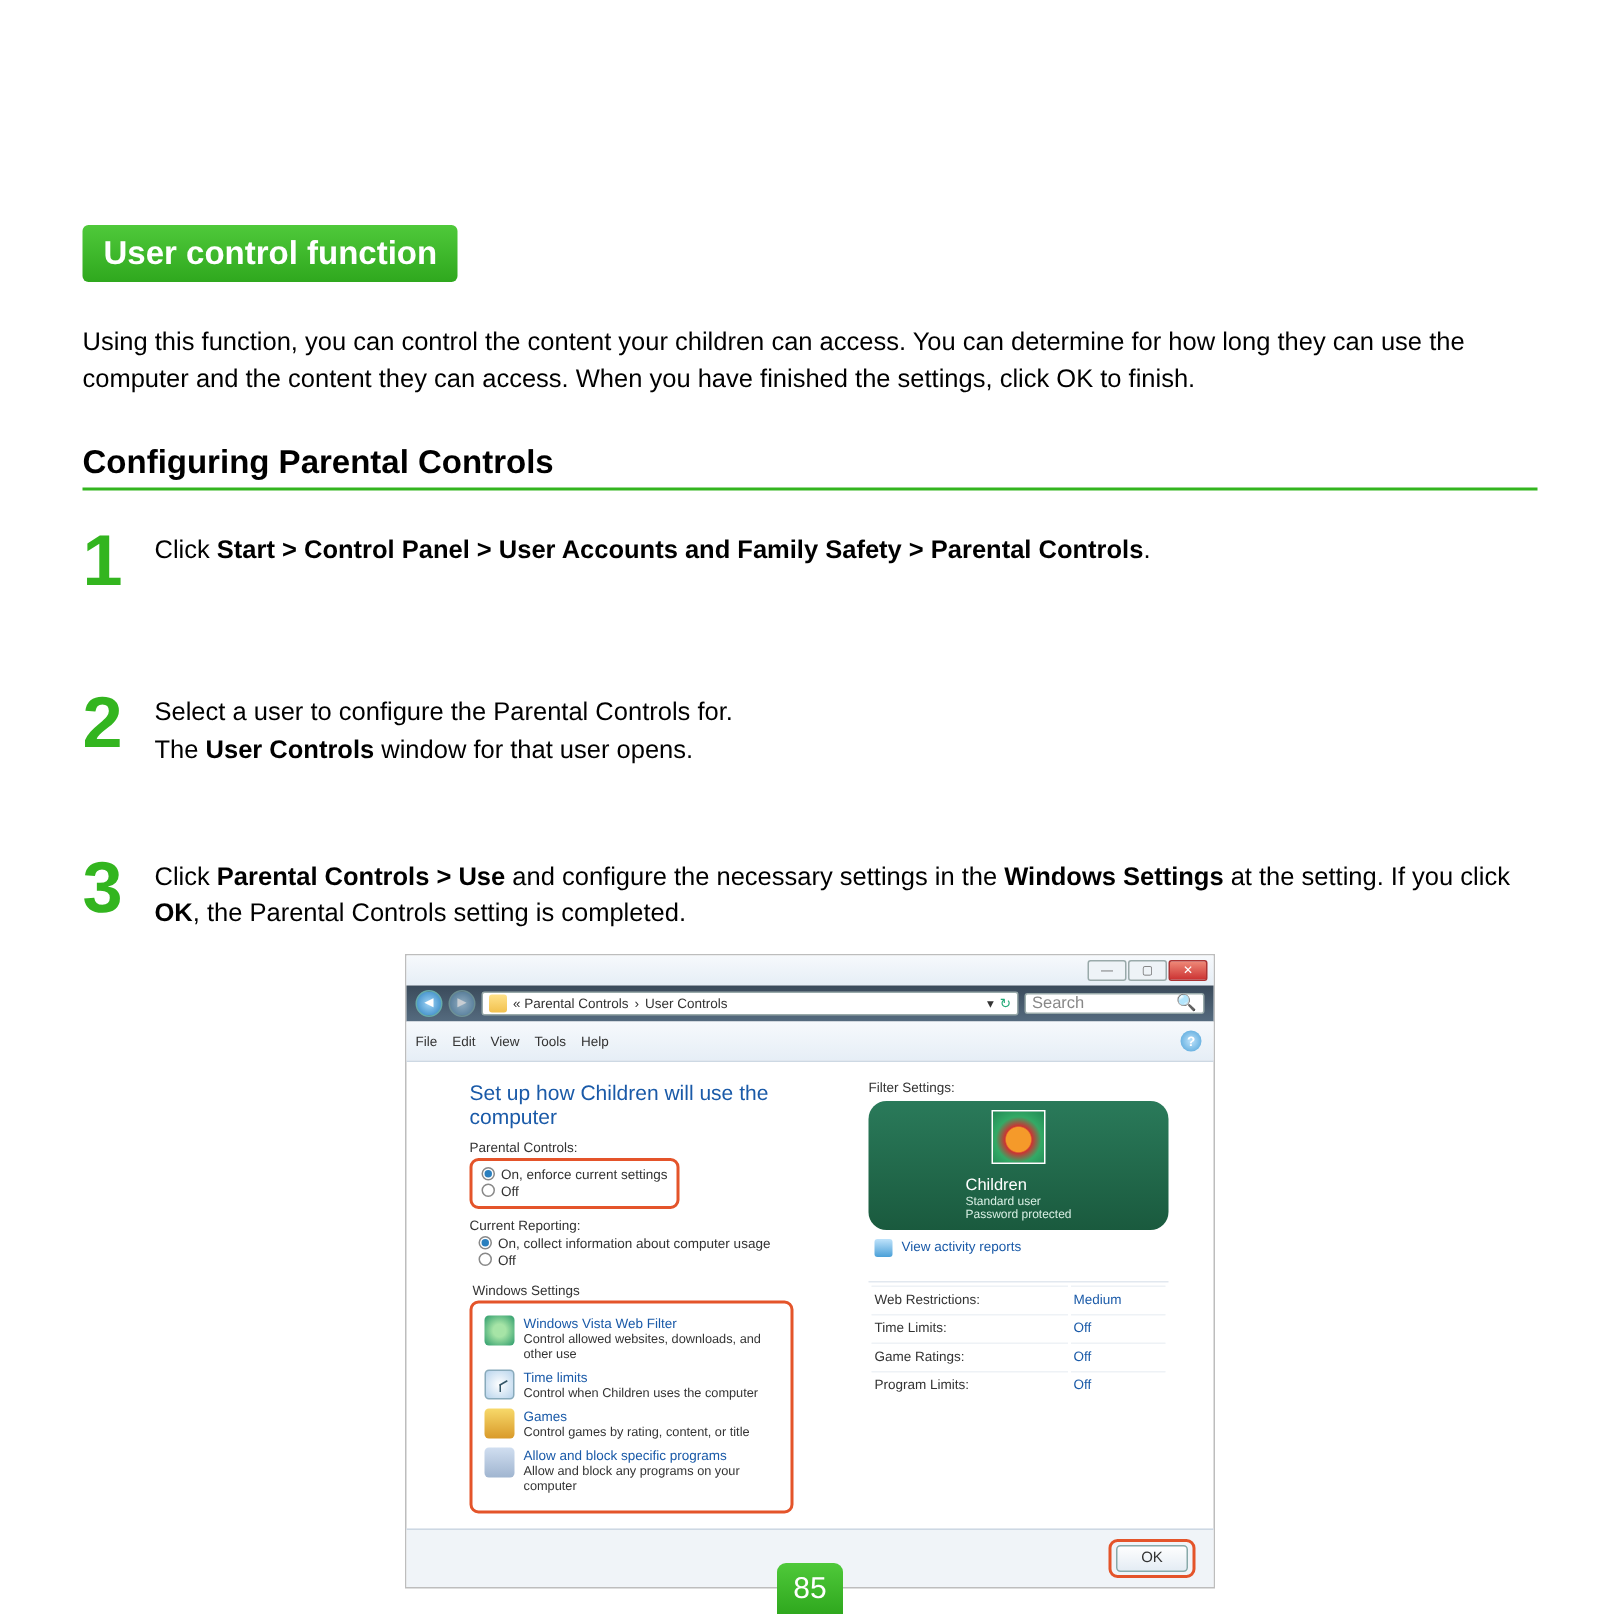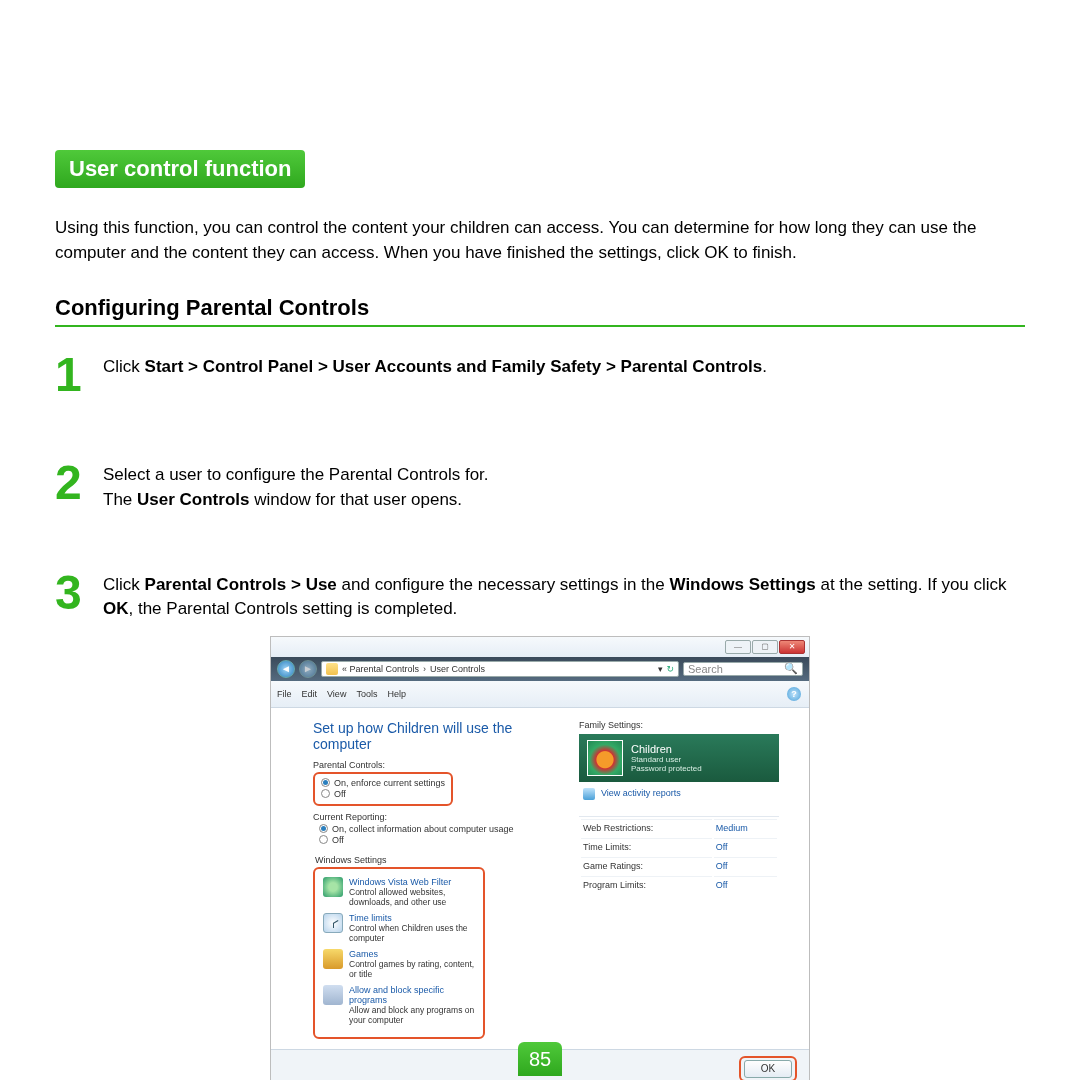--- a/index.html
+++ b/index.html
@@ -25,34 +25,34 @@
   .ss-menu .help { position: absolute; right: 8px; width: 14px; height: 14px; border-radius: 50%; background: radial-gradient(#bfe3fb,#4aa0d8); color: #fff; display:flex;align-items:center;justify-content:center; font-size:9px; font-weight:bold;}
   .ss-body { display: flex; padding: 12px 30px 10px 42px; gap: 24px; min-height: 280px; }
   .ss-left { flex: 1; }
   .ss-right { width: 200px; }
   .ss-title { color: #1a5aa8; font-size: 14px; margin-bottom: 8px; }
   .fieldset-label { font-size: 9px; margin-bottom: 2px; }
   .redbox { border: 2px solid #e4542a; border-radius: 6px; padding: 3px 6px 4px 6px; display: inline-block; }
   .radio-row { display: flex; align-items: center; gap: 4px; font-size: 9px; margin: 1px 0; }
   .radio { width: 9px; height: 9px; border-radius: 50%; border: 1px solid #888; display: inline-flex; align-items: center; justify-content: center; }
   .radio.sel::after { content: ""; width: 5px; height: 5px; border-radius: 50%; background: #2a7fbe; }
-  .ws-box { border: 2px solid #e4542a; border-radius: 6px; padding: 6px 6px 8px 6px; margin-top: 2px; width: 172px; }
+  .ws-box { border: 2px solid #e4542a; border-radius: 6px; padding: 6px 6px 8px 6px; margin-top: 2px; width: 216px; }
   .ws-label { font-size: 9px; margin-left: 2px; margin-top: 10px;}
   .ws-item { display: flex; gap: 6px; padding: 2px 0 4px 2px; }
   .ws-ico { width: 20px; height: 20px; border-radius: 3px; flex-shrink: 0; }
   .ico-globe { background: radial-gradient(#a6e4a6 30%, #2a9a6a); }
   .ico-clock { background: radial-gradient(#fff,#b8d4ec); border:1px solid #8ab; position:relative; }
   .ico-clock::after{content:"";position:absolute;left:50%;top:50%;width:6px;height:1px;background:#356;transform-origin:left;transform:rotate(-30deg);}
   .ico-clock::before{content:"";position:absolute;left:50%;top:50%;width:1px;height:5px;background:#356;transform-origin:top;}
   .ico-game { background: linear-gradient(#f7d96a,#d99a2a); }
   .ico-block { background: linear-gradient(#d0def0,#a0b5d0); }
   .ws-text a { color: #1a5aa8; text-decoration: none; font-size: 9px; display: block; }
   .ws-text span { font-size: 8.5px; color: #333; }
   .r-label { font-size: 9px; margin-bottom: 4px; }
-  .usercard { background: linear-gradient(#2a7a5a, #1a5a3e); color: #fff; border-radius: 0px; padding: 6px 8px; display: flex; gap: 8px; align-items: center; }
+  .usercard { background: linear-gradient(#2a7a5a, #1a5a3e); color: #fff; border-radius: 12px; padding: 6px 8px; display: flex; gap: 8px; align-items: center; flex-direction: column; }
   .avatar { width: 36px; height: 36px; border: 1px solid #fff; background: radial-gradient(circle at 50% 55%, #f59a2a 32%, #c33 36%, #3a6 60%, #285 100%); }
   .uc-name { font-size: 11px; }
   .uc-sub { font-size: 8px; color: #d8efe4; }
   .r-link { color: #1a5aa8; font-size: 9px; display: block; padding: 6px 0 18px 22px; border-bottom: 1px solid #e2e8ef; position:relative;}
   .r-link::before{content:"";position:absolute;left:4px;top:6px;width:12px;height:12px;background:linear-gradient(#bfe3fb,#4aa0d8);border-radius:2px;}
   .r-table { width: 100%; font-size: 9px; }
   .r-table td { padding: 3px 2px; border-top: 1px solid #eef2f6; }
   .r-table td.val { color: #1a5aa8; text-align: left; }
   .ss-footer { border-top: 1px solid #cdd8e3; padding: 6px 12px; display: flex; justify-content: flex-end; background: #f0f4f8; }
   .okwrap { border: 2px solid #e4542a; border-radius: 6px; padding: 2px 3px; }
@@ -164,21 +164,21 @@
               <div class="ws-ico ico-game"></div>
               <div class="ws-text"><a>Games</a><span>Control games by rating, content, or title</span></div>
             </div>
           <div class="ws-item">
               <div class="ws-ico ico-block"></div>
               <div class="ws-text"><a>Allow and block specific programs</a><span>Allow and block any programs on your computer</span></div>
             </div>
         </div>
       </div>
       <div class="ss-right">
-        <div class="r-label">Family Settings:</div>
+        <div class="r-label">Filter Settings:</div>
         <div class="usercard">
           <div class="avatar"></div>
           <div>
             <div class="uc-name">Children</div>
             <div class="uc-sub">Standard user</div>
             <div class="uc-sub">Password protected</div>
           </div>
         </div>
         <a class="r-link">View activity reports</a>
         <table class="r-table">

